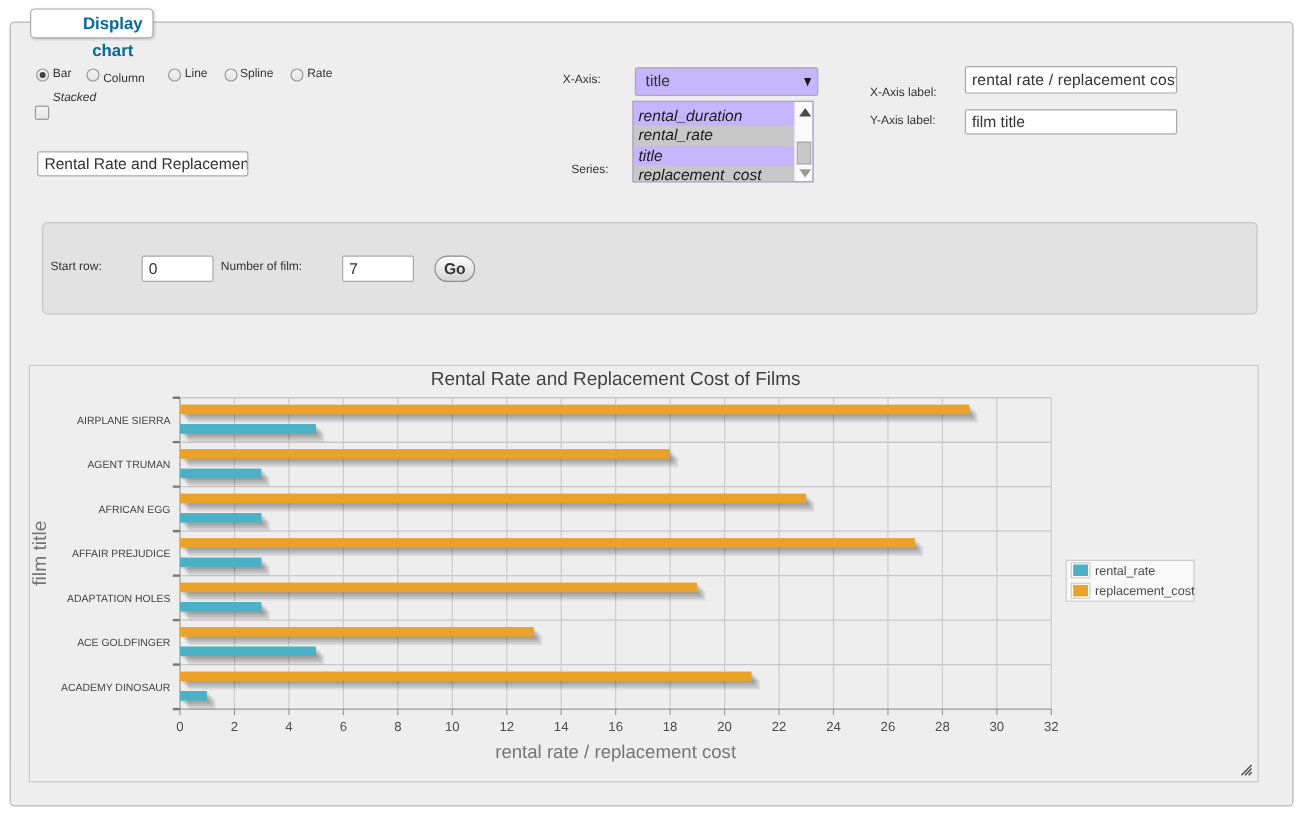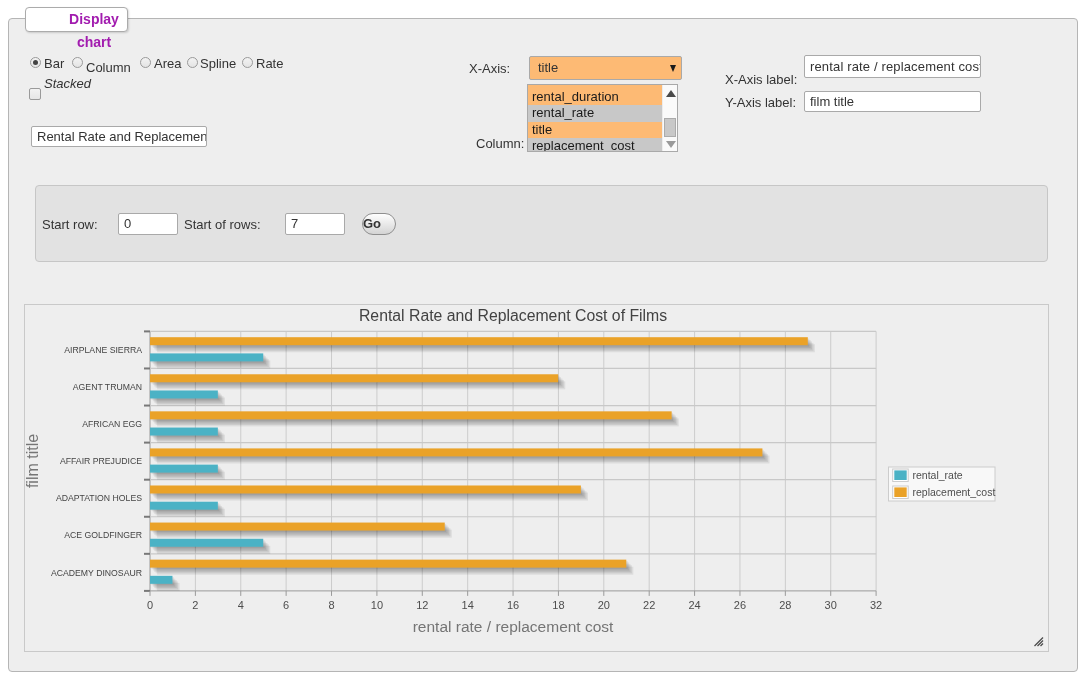--- a/index.html
+++ b/index.html
@@ -4,73 +4,73 @@
 <style>
   * { margin:0; padding:0; box-sizing:border-box; }
   html,body { width:1081px; height:681px; background:#ffffff;
     font-family:"Liberation Sans", sans-serif; font-size:13px; color:#333;
     position:relative; overflow:hidden; }
   .abs { position:absolute; }
   .fieldset { left:8px; top:18px; width:1070px; height:654px;
     background:#eeeeee; border:1px solid #b5b5b5; border-radius:4px; }
   .legendbox { left:25px; top:7px; width:103px; height:25px; background:#ffffff;
     border:1px solid #ababab; border-radius:4px; box-shadow:1px 1px 2px rgba(0,0,0,0.15);
-    font-weight:bold; font-size:14px; color:#a21caf; line-height:23px; text-align:center;padding-left:35px; }
+    font-weight:bold; font-size:14px; color:#0369a1; line-height:23px; text-align:center;padding-left:35px; }
   .radio { width:11px; height:11px; border:1px solid #9a9a9a; border-radius:50%;
     background:linear-gradient(#f2f2f2,#e4e4e4); }
   .radio.on::after { content:""; position:absolute; left:2px; top:2px; width:5px; height:5px;
     border-radius:50%; background:#424242; }
   .checkbox { width:12px; height:12px; border:1px solid #9a9a9a; border-radius:2px;
     background:linear-gradient(#f2f2f2,#e6e6e6); }
   .ti { background:#fff; border:1px solid #a9a9a9; border-radius:2px; font-size:13px;
     color:#333; padding-left:5px; line-height:19px; white-space:nowrap; overflow:hidden; }
-  .lbl { font-size:13px; color:#333; white-space:nowrap; }
+  .lbl { font-size:10px; color:#333; white-space:nowrap; }
   .panel { left:35px; top:185px; width:1013px; height:77px; background:#e2e2e2;
     border:1px solid #c6c6c6; border-radius:4px; }
   .gobtn { left:362px; top:213px; width:34px; height:22px; border:1px solid #8f8f8f;
     border-radius:11px; background:linear-gradient(#fefefe,#d4d4d4); font-size:13px;
-    font-weight:bold; color:#333; line-height:20px; }
+    font-weight:bold; color:#333; text-align:center; line-height:20px; }
   .chartbox { left:24px; top:304px; width:1025px; height:348px;
     border:1px solid #c9c9c9; }
-  .selbox { background:#fdba74; border:1px solid #a9a9a9; border-radius:2px; }
+  .selbox { background:#c4b5fd; border:1px solid #a9a9a9; border-radius:2px; }
   .opt { height:16.3px; line-height:16.3px; padding-left:4px; font-size:13px; color:#1a1a1a;
     white-space:nowrap; overflow:hidden; }
   .opt.sel { background:#c8c8c8; }
 </style>
 </head>
 <body>
 
 <div class="abs fieldset"></div>
 <div class="abs legendbox">Display chart</div>
 
 <div class="abs radio on" style="left:30px;top:57px;"></div>
 <span class="abs lbl" style="left:44px;top:56px;">Bar</span>
 <div class="abs radio" style="left:72px;top:57px;"></div>
 <span class="abs lbl" style="left:86px;top:60px;">Column</span>
 <div class="abs radio" style="left:140px;top:57px;"></div>
-<span class="abs lbl" style="left:154px;top:56px;">Area</span>
+<span class="abs lbl" style="left:154px;top:56px;">Line</span>
 <div class="abs radio" style="left:187px;top:57px;"></div>
 <span class="abs lbl" style="left:200px;top:56px;">Spline</span>
 <div class="abs radio" style="left:242px;top:57px;"></div>
 <span class="abs lbl" style="left:256px;top:56px;">Rate</span>
 
 <div class="abs checkbox" style="left:29px;top:88px;"></div>
 <span class="abs lbl" style="left:44px;top:76px;font-style:italic;">Stacked</span>
 
 <div class="abs ti" style="left:31px;top:126px;width:176px;height:21px;">Rental Rate and Replacemen</div>
 
 <span class="abs lbl" style="left:469px;top:61px;">X-Axis:</span>
 <div class="abs selbox" style="left:529px;top:56px;width:153px;height:24px;">
   <span style="position:absolute;left:8px;top:3px;font-size:13px;color:#333;">title</span>
   <div style="position:absolute;right:5px;top:8px;width:0;height:0;border-left:3.5px solid transparent;border-right:3.5px solid transparent;border-top:7px solid #1a1a1a;"></div>
 </div>
 
-<span class="abs lbl" style="left:476px;top:136px;">Column:</span>
+<span class="abs lbl" style="left:476px;top:136px;">Series:</span>
 <div class="abs selbox" style="left:527px;top:84px;width:151px;height:68px;border-radius:0;overflow:hidden;">
-  <div style="position:absolute;left:0;top:0;width:134px;height:66px;overflow:hidden;">
+  <div style="position:absolute;left:0;top:0;width:134px;height:66px;overflow:hidden;font-style:italic;">
     <div style="position:relative;top:4px;">
       <div class="opt">rental_duration</div>
       <div class="opt sel">rental_rate</div>
       <div class="opt">title</div>
       <div class="opt sel">replacement_cost</div>
     </div>
   </div>
 
   <div style="position:absolute;right:0;top:0;width:15px;height:66px;background:#fafafa;border-left:1px solid #ececec;">
     <div style="position:absolute;left:2.5px;top:5px;width:0;height:0;border-left:5px solid transparent;border-right:5px solid transparent;border-bottom:7px solid #4a4a4a;"></div>
@@ -80,21 +80,21 @@
 </div>
 
 <span class="abs lbl" style="left:725px;top:60px;margin-top:12px;">X-Axis label:</span>
 <div class="abs ti" style="left:804px;top:55px;width:177px;height:23px;line-height:21px;letter-spacing:0.15px;">rental rate / replacement cost</div>
 <span class="abs lbl" style="left:725px;top:95px;">Y-Axis label:</span>
 <div class="abs ti" style="left:804px;top:91px;width:177px;height:21px;">film title</div>
 
 <div class="abs panel"></div>
 <span class="abs lbl" style="left:42px;top:217px;">Start row:</span>
 <div class="abs ti" style="left:118px;top:213px;width:60px;height:22px;line-height:20px;">0</div>
-<span class="abs lbl" style="left:184px;top:217px;">Start of rows:</span>
+<span class="abs lbl" style="left:184px;top:217px;">Number of film:</span>
 <div class="abs ti" style="left:285px;top:213px;width:60px;height:22px;line-height:20px;">7</div>
 <div class="abs gobtn">Go</div>
 
 <div class="abs chartbox">
 <svg width="1023" height="346" viewBox="0 0 1023 346" xmlns="http://www.w3.org/2000/svg" style="position:absolute;left:0;top:0;">
 <line x1="125.0" y1="26.4" x2="125.0" y2="285.9" stroke="#999999" stroke-width="1"></line>
 <line x1="170.38" y1="26.4" x2="170.38" y2="285.9" stroke="#cccccc" stroke-width="1"></line>
 <line x1="215.76" y1="26.4" x2="215.76" y2="285.9" stroke="#cccccc" stroke-width="1"></line>
 <line x1="261.14" y1="26.4" x2="261.14" y2="285.9" stroke="#cccccc" stroke-width="1"></line>
 <line x1="306.52" y1="26.4" x2="306.52" y2="285.9" stroke="#cccccc" stroke-width="1"></line>

